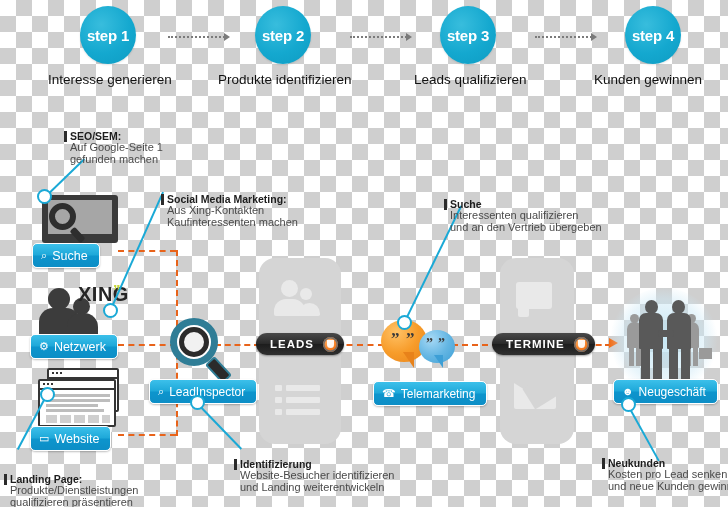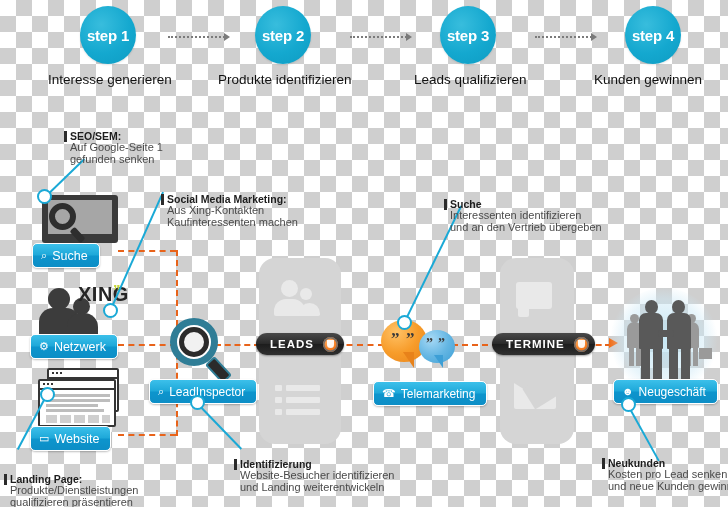--- a/index.html
+++ b/index.html
@@ -566,34 +566,34 @@
   <div class="leader" style="left:404px; top:322px; width:130px; transform:rotate(-64deg);"></div>
   <div class="node-dot" style="left:397px; top:315px;"></div>
 
   <div class="leader" style="left:628px; top:404px; width:64px; transform:rotate(61deg);"></div>
   <div class="node-dot" style="left:621px; top:397px;"></div>
 
   <div class="callout" style="left:70px; top:130px;">
     <div class="bar"></div>
     <div class="title">SEO/SEM:</div>
     <div class="body">Auf Google-Seite 1</div>
-    <div class="body">gefunden senken</div>
+    <div class="body">gefunden machen</div>
   </div>
 
   <div class="callout" style="left:167px; top:193px;">
     <div class="bar"></div>
     <div class="title">Social Media Marketing:</div>
     <div class="body">Aus Xing-Kontakten</div>
     <div class="body">Kaufinteressenten machen</div>
   </div>
 
   <div class="callout" style="left:450px; top:198px;">
     <div class="bar"></div>
     <div class="title">Suche</div>
-    <div class="body">Interessenten identifizieren</div>
+    <div class="body">Interessenten qualifizieren</div>
     <div class="body">und an den Vertrieb übergeben</div>
   </div>
 
   <div class="callout" style="left:10px; top:473px;">
     <div class="bar"></div>
     <div class="title">Landing Page:</div>
     <div class="body">Produkte/Dienstleistungen</div>
     <div class="body">qualifizieren präsentieren</div>
   </div>
 

